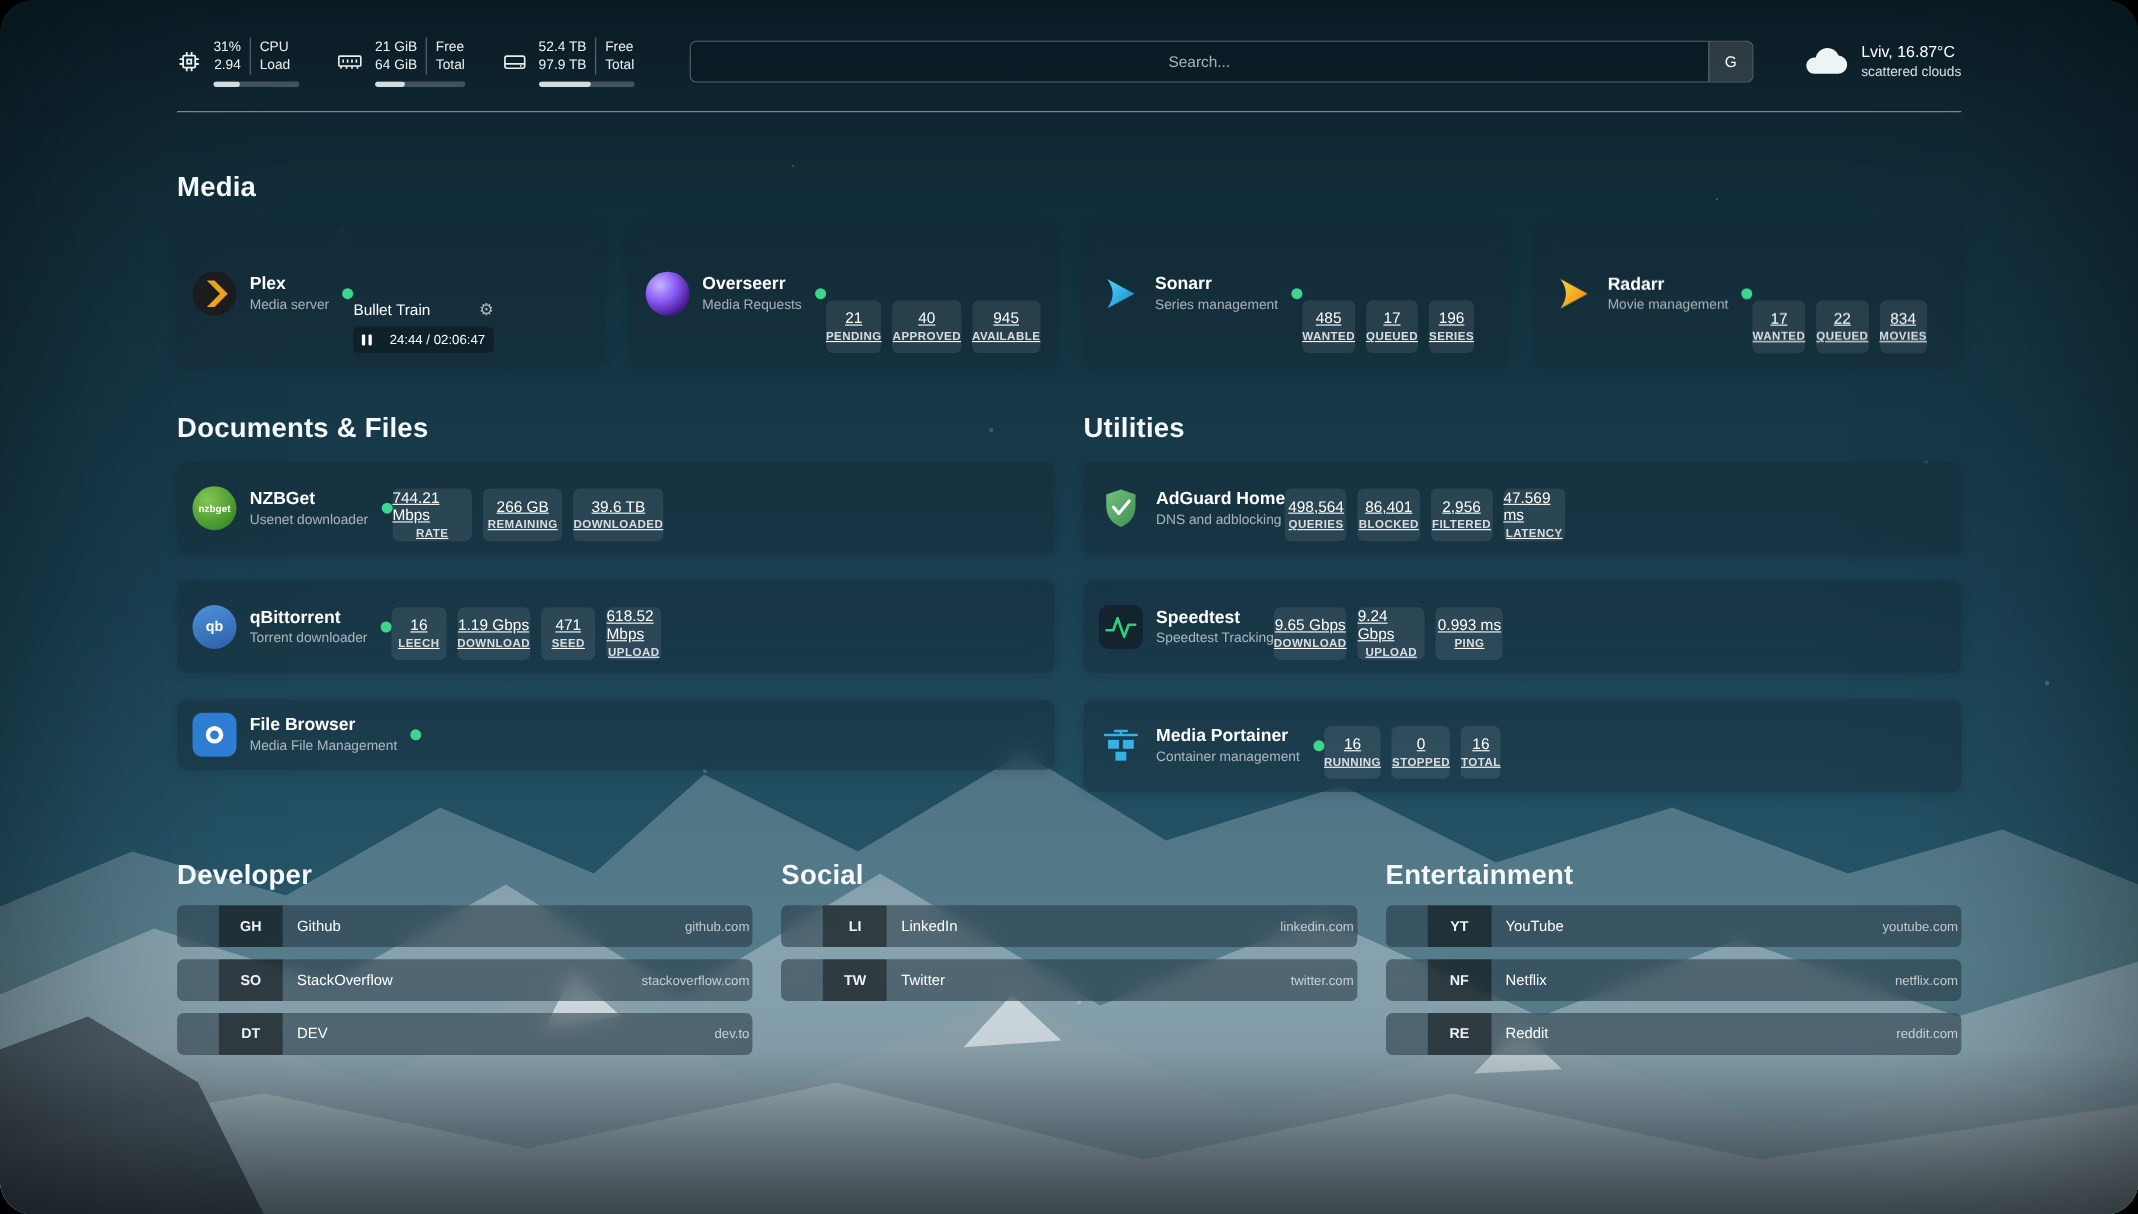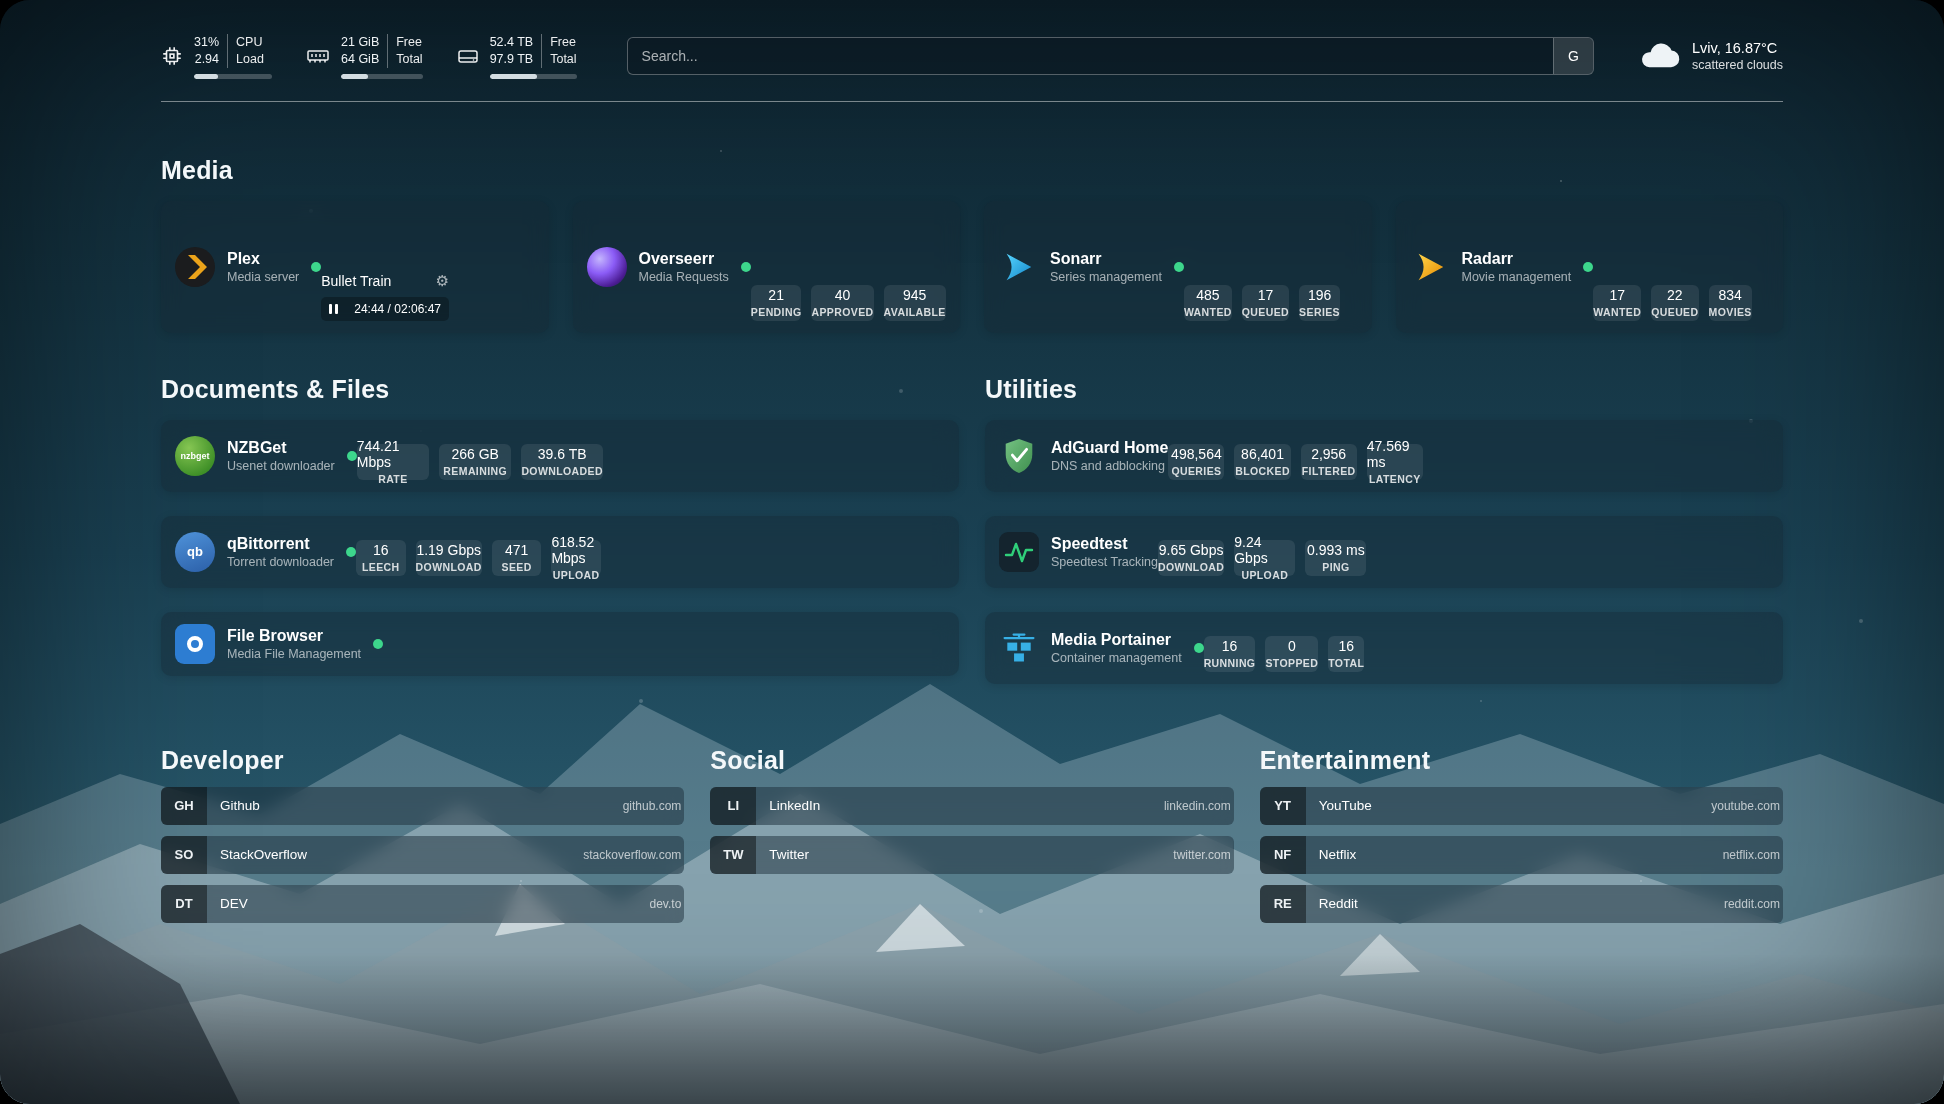--- a/index.html
+++ b/index.html
@@ -32,21 +32,21 @@
   .metric-body { display:flex; flex-direction:column; }
   .metric-rows { display:flex; font-size:12.5px; line-height:1.35; color:#f0f4f6; }
   .m-vals { text-align:right; padding-right:8px; border-right:1px solid rgba(255,255,255,.35); }
   .m-labels { padding-left:8px; color:rgba(255,255,255,.92); }
   .bar { height:5px; background:rgba(255,255,255,.22); border-radius:3px; overflow:hidden; margin-top:6px; width:100%; min-width:78px; }
   .bar-fill { height:100%; background:#d3dce1; border-radius:3px; width:0; }
   
   .search-box { flex:1; display:flex; align-items:stretch; height:38px; margin:0 44px 0 16px;
                 background:rgba(10,22,30,.45); border:1px solid rgba(255,255,255,.3); border-radius:6px; overflow:hidden; }
   .search-input { flex:1; background:transparent; border:none; outline:none; color:#fff; font-size:14px; padding:0 14px;
-                  font-family:"Liberation Sans", sans-serif; }
+                  font-family:"Liberation Sans", sans-serif;text-align:center; }
   .search-input::placeholder { color:rgba(255,255,255,.65); }
   .search-provider { width:40px; border:none; border-left:1px solid rgba(255,255,255,.25); background:rgba(255,255,255,.14);
                      color:#fff; font-size:14px; cursor:pointer; font-family:"Liberation Sans", sans-serif; }
   
   .weather { display:flex; align-items:center; gap:12px; }
   .w-loc { font-size:14.5px; font-weight:400; color:#fff; }
   .w-cond { font-size:12.5px; color:rgba(255,255,255,.85); margin-top:2px; }
   
   .media-section { margin-top:54px; }
   .media-grid { display:grid; grid-template-columns:repeat(4,1fr); gap:24px; margin-top:16px; }
@@ -57,22 +57,22 @@
   .card { background:rgba(22,40,52,.42); border-radius:10px; padding:12px 14px;
           backdrop-filter:blur(10px); -webkit-backdrop-filter:blur(10px);
           display:flex; flex-direction:row; box-shadow:0 2px 10px rgba(0,0,0,.12); }
   .media-grid .card { min-height:132px; }
   .card-header { display:flex; align-items:center; gap:12px; }
   .card-titles { display:flex; flex-direction:column; gap:2px; }
   .card-title { font-size:16px; font-weight:600; color:#fff; }
   .card-subtitle { font-size:12.5px; color:rgba(255,255,255,.62); }
   .status-dot { width:10px; height:10px; border-radius:50%; background:#3dd68c; margin-left:auto; align-self:center; flex:none; }
   .stats { display:flex; gap:10px; margin-top:auto; padding-top:12px; }
-  .stat { flex:1; background:rgba(255,255,255,.085); border-radius:6px; height:36px;
-          display:flex; flex-direction:column; align-items:center; justify-content:center; gap:3px; }
+  .stat { flex:1; background:rgba(255,255,255,.085); border-radius:6px; height:48px;
+          display:flex; flex-direction:column; align-items:center; justify-content:center; gap:3px;text-decoration:underline; }
   .stat-value { font-size:14px; color:#fff; }
   .stat-label { font-size:10.5px; font-weight:700; letter-spacing:.4px; color:rgba(255,255,255,.82); }
   
   .player { margin-top:auto; padding-top:8px; }
   .player-title-row { display:flex; align-items:center; justify-content:space-between; }
   .player-title { font-size:14px; color:#fff; }
   .gear { font-size:15px; color:rgba(255,255,255,.65); cursor:pointer; }
   .player-strip { margin-top:7px; height:24px; background:rgba(0,0,0,.28); border-radius:5px;
                   display:flex; align-items:center; padding:0 8px; gap:8px; }
   .pause { display:flex; gap:3px; cursor:pointer; }
@@ -89,22 +89,22 @@
   .icon-qb { background:linear-gradient(160deg,#4f93da,#2b5fa8); font-size:13px; font-weight:700; color:#fff; }
   .icon-filebrowser { border-radius:9px; background:#2d7dd2; }
   .icon-filebrowser b { width:16px; height:16px; border:4px solid #fff; border-radius:50%; }
   .icon-speedtest { border-radius:9px; background:#14242e; }
   
   .bookmarks-grid { display:grid; grid-template-columns:repeat(3,1fr); gap:26px; margin-top:62px; }
   .bm-col h2 { margin-bottom:12px; }
   .bookmark { display:flex; align-items:center; height:38px; border-radius:6px; overflow:hidden;
               background:rgba(28,46,58,.5); backdrop-filter:blur(8px); -webkit-backdrop-filter:blur(8px);
               margin-bottom:11px; text-decoration:none; color:#fff; cursor:pointer; }
-  .bm-abbr { width:46px; height:100%; background:rgba(0,0,0,.42); display:flex; align-items:center; justify-content:center;
-             font-size:13px; font-weight:600; color:#eef2f4; flex:none; }
+  .bm-abbr { width:58px; height:100%; background:rgba(0,0,0,.42); display:flex; align-items:center; justify-content:center;
+             font-size:13px; font-weight:600; color:#eef2f4; flex:none;margin-left:38px; }
   .bm-name { font-size:13.5px; padding-left:13px; color:#fff; }
   .bm-domain { margin-left:auto; padding-right:3px; font-size:12px; color:rgba(255,255,255,.68); }
 </style>
 </head>
 <body>
 
 <div class="screen">
 
   <svg class="mountains" viewBox="0 0 1944 480" preserveAspectRatio="none">
     <polygon fill="#a9bfca" opacity="0.35" points="0,200 120,150 260,190 400,110 540,170 640,80 780,150 930,60 1060,140 1220,90 1360,160 1520,110 1680,170 1820,130 1944,180 1944,480 0,480"></polygon>

